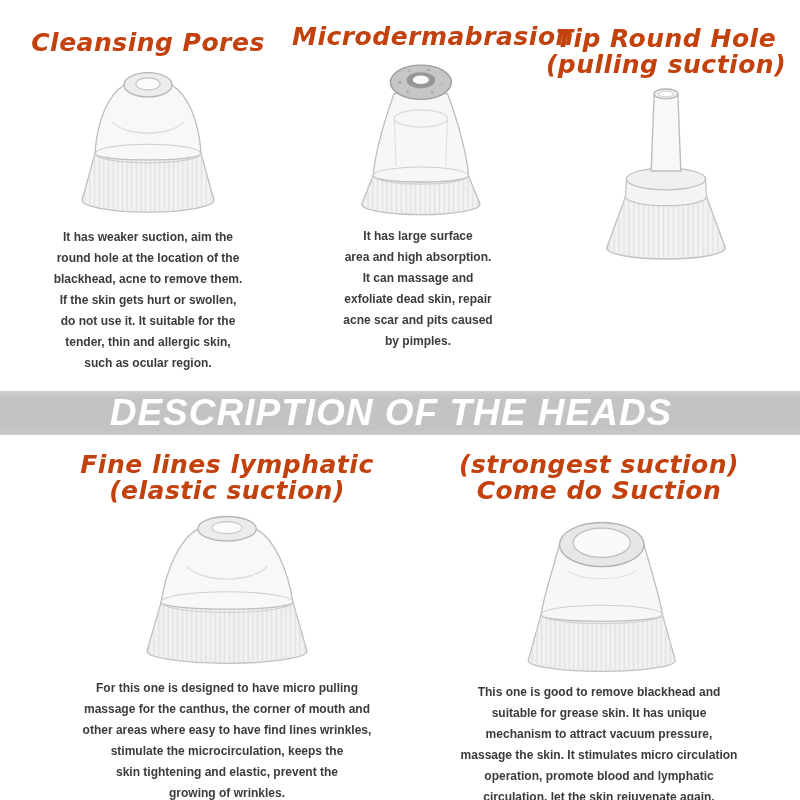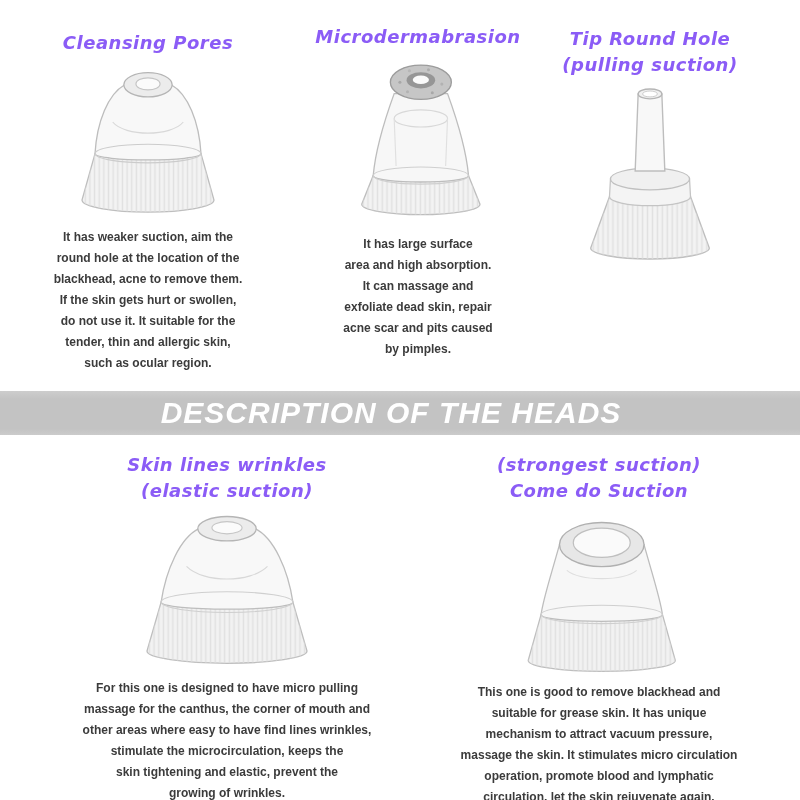--- a/index.html
+++ b/index.html
@@ -4,46 +4,46 @@
 <style>
   html,body{margin:0;padding:0;}
   body{
     width:800px;height:800px;background:#ffffff;position:relative;
     font-family:"Liberation Sans", sans-serif;overflow:hidden;
   }
   .head-col{position:absolute;text-align:center;}
   .head-title{
     font-family:"DejaVu Sans", sans-serif;
     font-weight:bold;font-style:italic;
-    font-size:18px;line-height:26px;color:#8b5cf6;
+    font-size:25px;line-height:26px;color:#c2410c;
     letter-spacing:0.5px;
   }
   .head-image{display:flex;justify-content:center;align-items:flex-start;}
   .head-desc{
     font-size:12px;line-height:21px;color:#3b3b3b;
     white-space:pre-line;text-align:center;font-weight:bold;
   }
   
   .col-t1{left:16px;top:30px;width:264px;}
   .col-t2{left:292px;top:24px;width:252px;}
-  .col-t3{left:524px;top:26px;width:252px;}
+  .col-t3{left:540px;top:26px;width:252px;}
   .col-t1 .head-image{margin-top:4px;height:163px;}
   .col-t2 .head-image{margin-top:2px;height:172px;}
   .col-t3 .head-image{margin-top:2px;height:190px;}
   .col-t1 .head-desc{margin-top:4px;}
-  .col-t2 .head-desc{margin-top:10px;}
+  .col-t2 .head-desc{margin-top:2px;}
   .col-t3 .head-desc{margin-top:14px;}
   
   .banner{
     position:absolute;left:0;top:391px;width:800px;height:44px;
     background:linear-gradient(#cdcdcd 0%, #c3c3c3 18%, #c3c3c3 86%, #cbcbcb 100%);
     display:flex;align-items:center;justify-content:center;
   }
   .banner-text{
-    font-weight:bold;font-style:italic;font-size:30px;color:#ffffff;
+    font-weight:bold;font-style:italic;font-size:37px;color:#ffffff;
     letter-spacing:1px;padding-right:18px;white-space:nowrap;
   }
   
   .col-b1{left:22px;top:452px;width:410px;}
   .col-b2{left:408px;top:452px;width:382px;}
   .col-b1 .head-image{margin-top:4px;height:162px;}
   .col-b2 .head-image{margin-top:2px;height:170px;}
   .col-b1 .head-desc{margin-top:8px;}
   .col-b2 .head-desc{margin-top:6px;}
   svg{display:block;}
@@ -138,21 +138,21 @@
     </svg>
   </div>
 </div>
 
 <div class="banner">
   <div class="banner-text">DESCRIPTION OF THE HEADS</div>
 </div>
 
 <div class="head-col col-b1">
   <div class="head-title">
-    <div>Skin lines wrinkles</div>
+    <div>Fine lines lymphatic</div>
     <div>(elastic suction)</div>
   </div>
   <div class="head-image">
     <svg width="180" height="160" viewBox="0 0 190 170">
       <defs>
           <pattern id="r4" width="5" height="10" patternUnits="userSpaceOnUse">
             <line x1="2.5" y1="0" x2="2.5" y2="10" stroke="#dcdcdc" stroke-width="1.6"></line>
           </pattern>
         </defs>
       <path d="M25,100 L10,152 A85,13 0 0 0 180,152 L165,100 Z" fill="#f2f2f2" stroke="#bdbdbd" stroke-width="1.4"></path>

